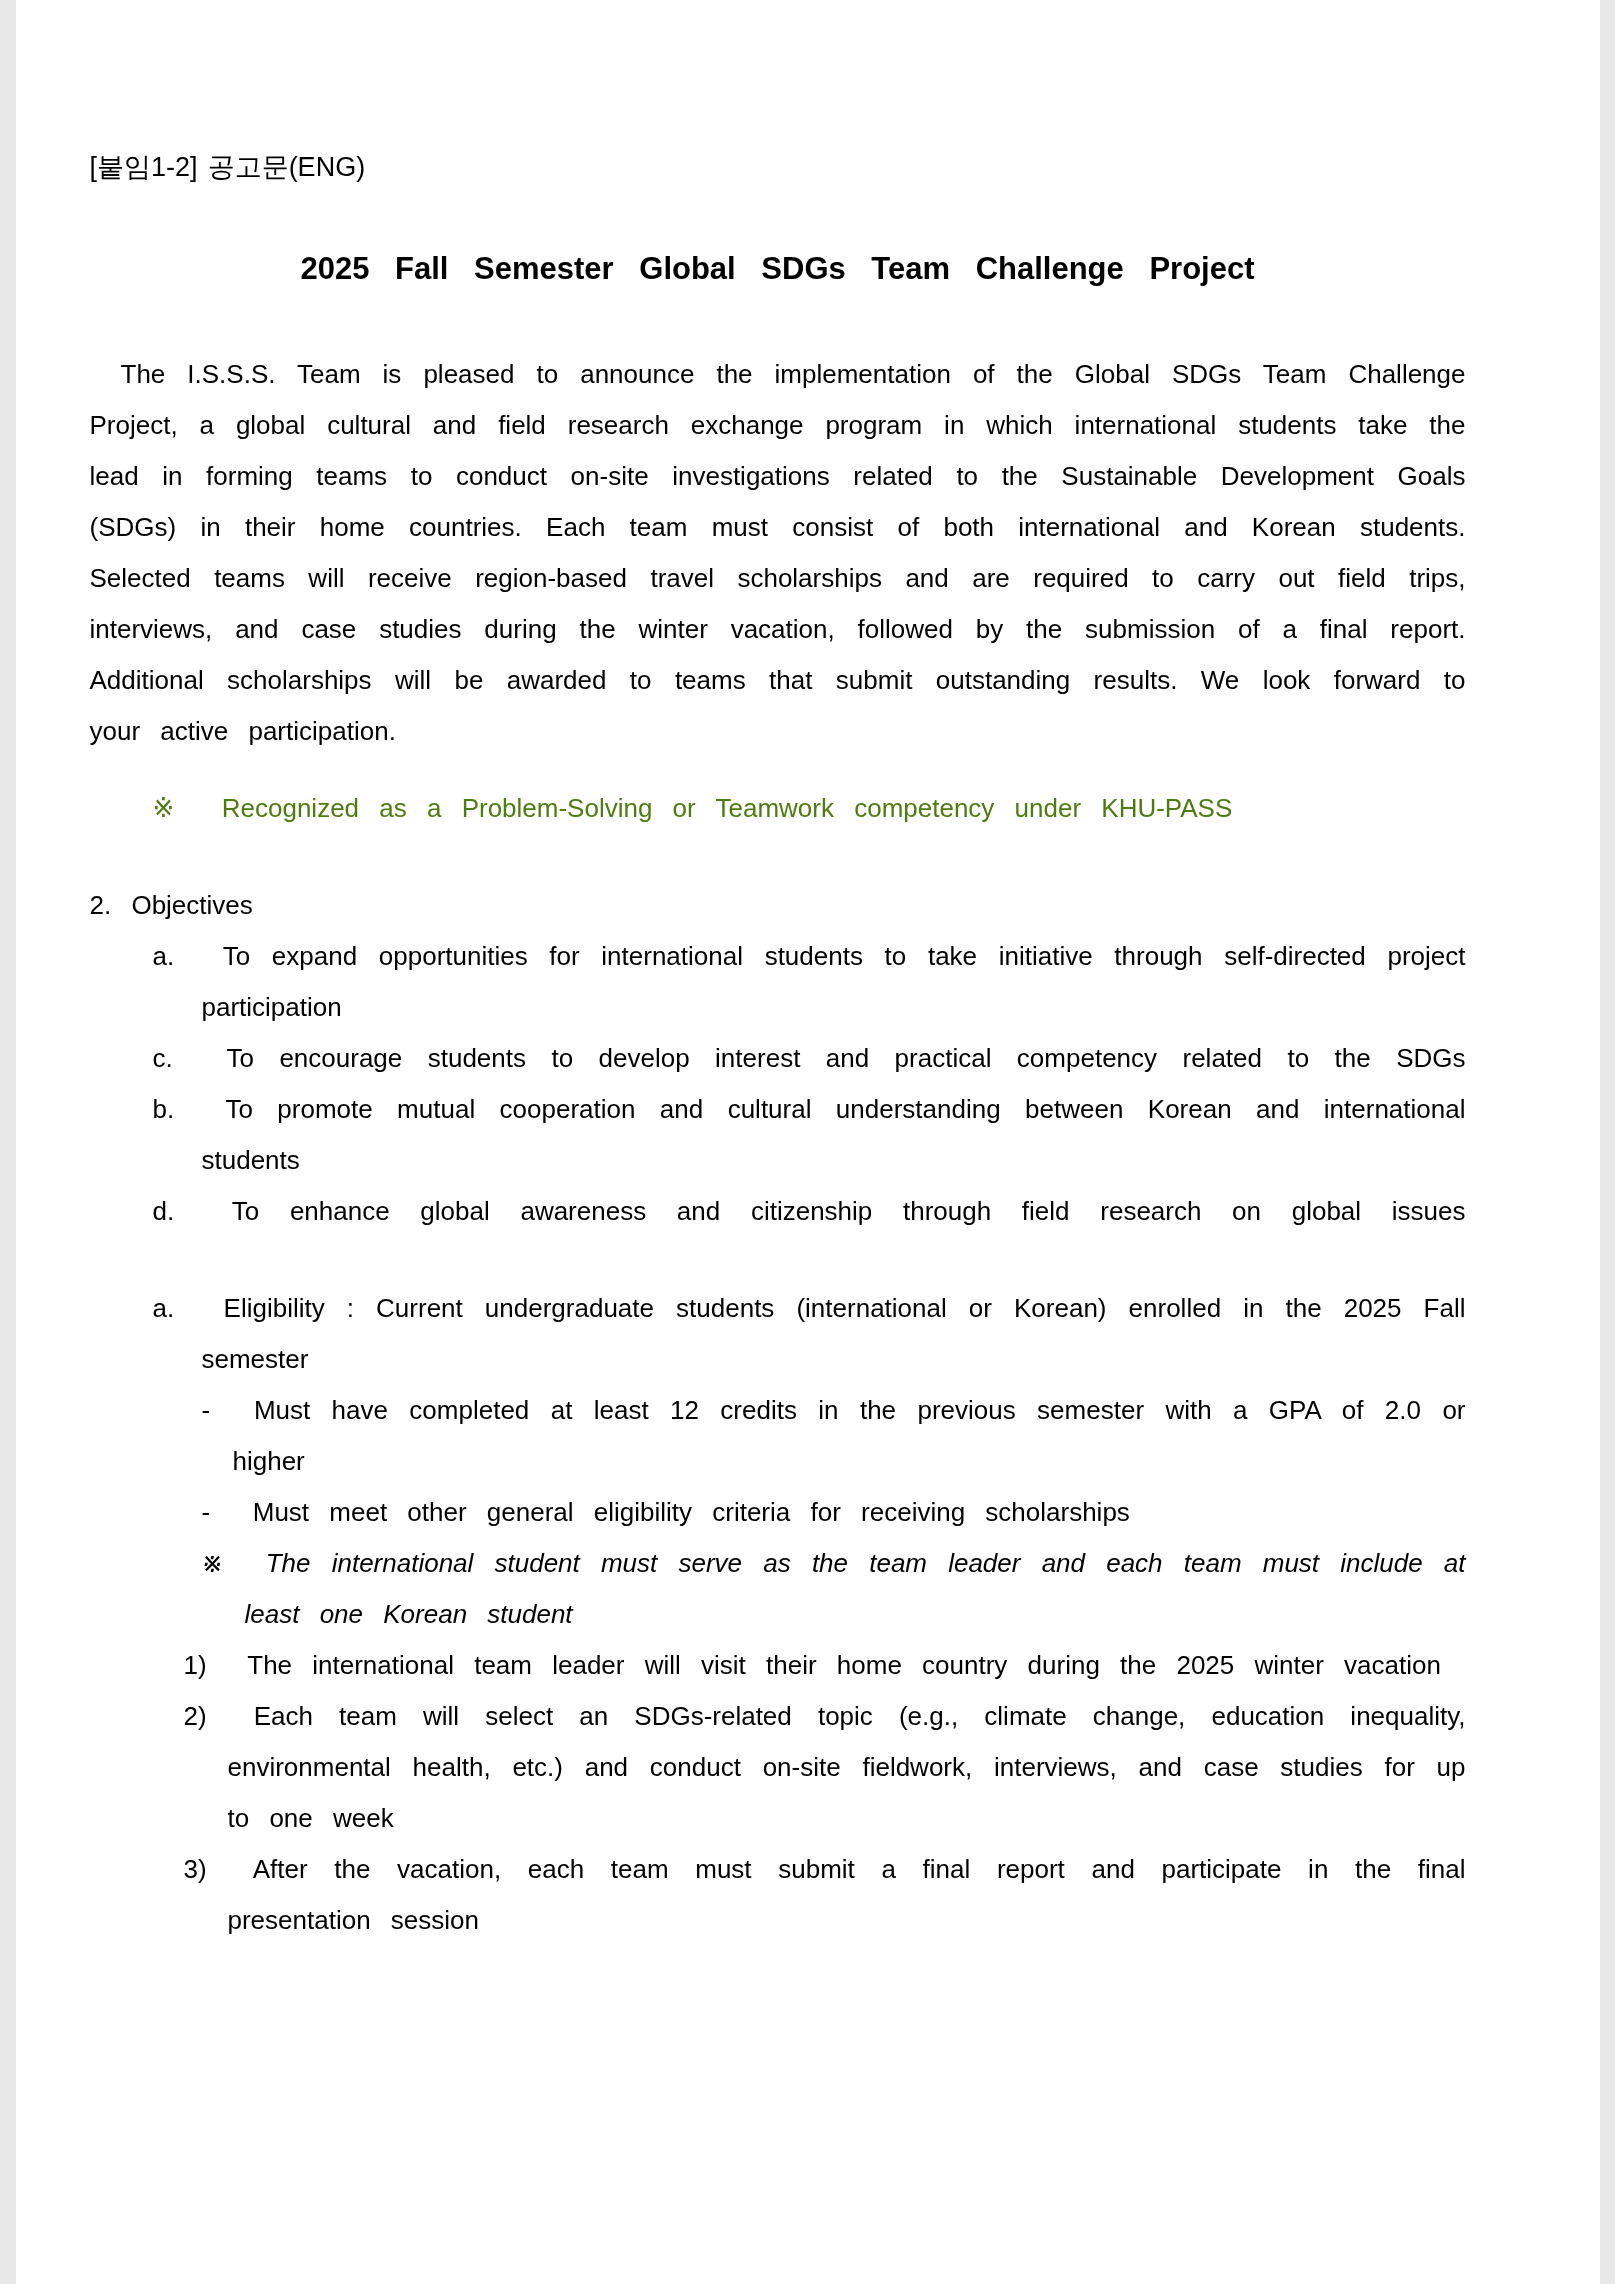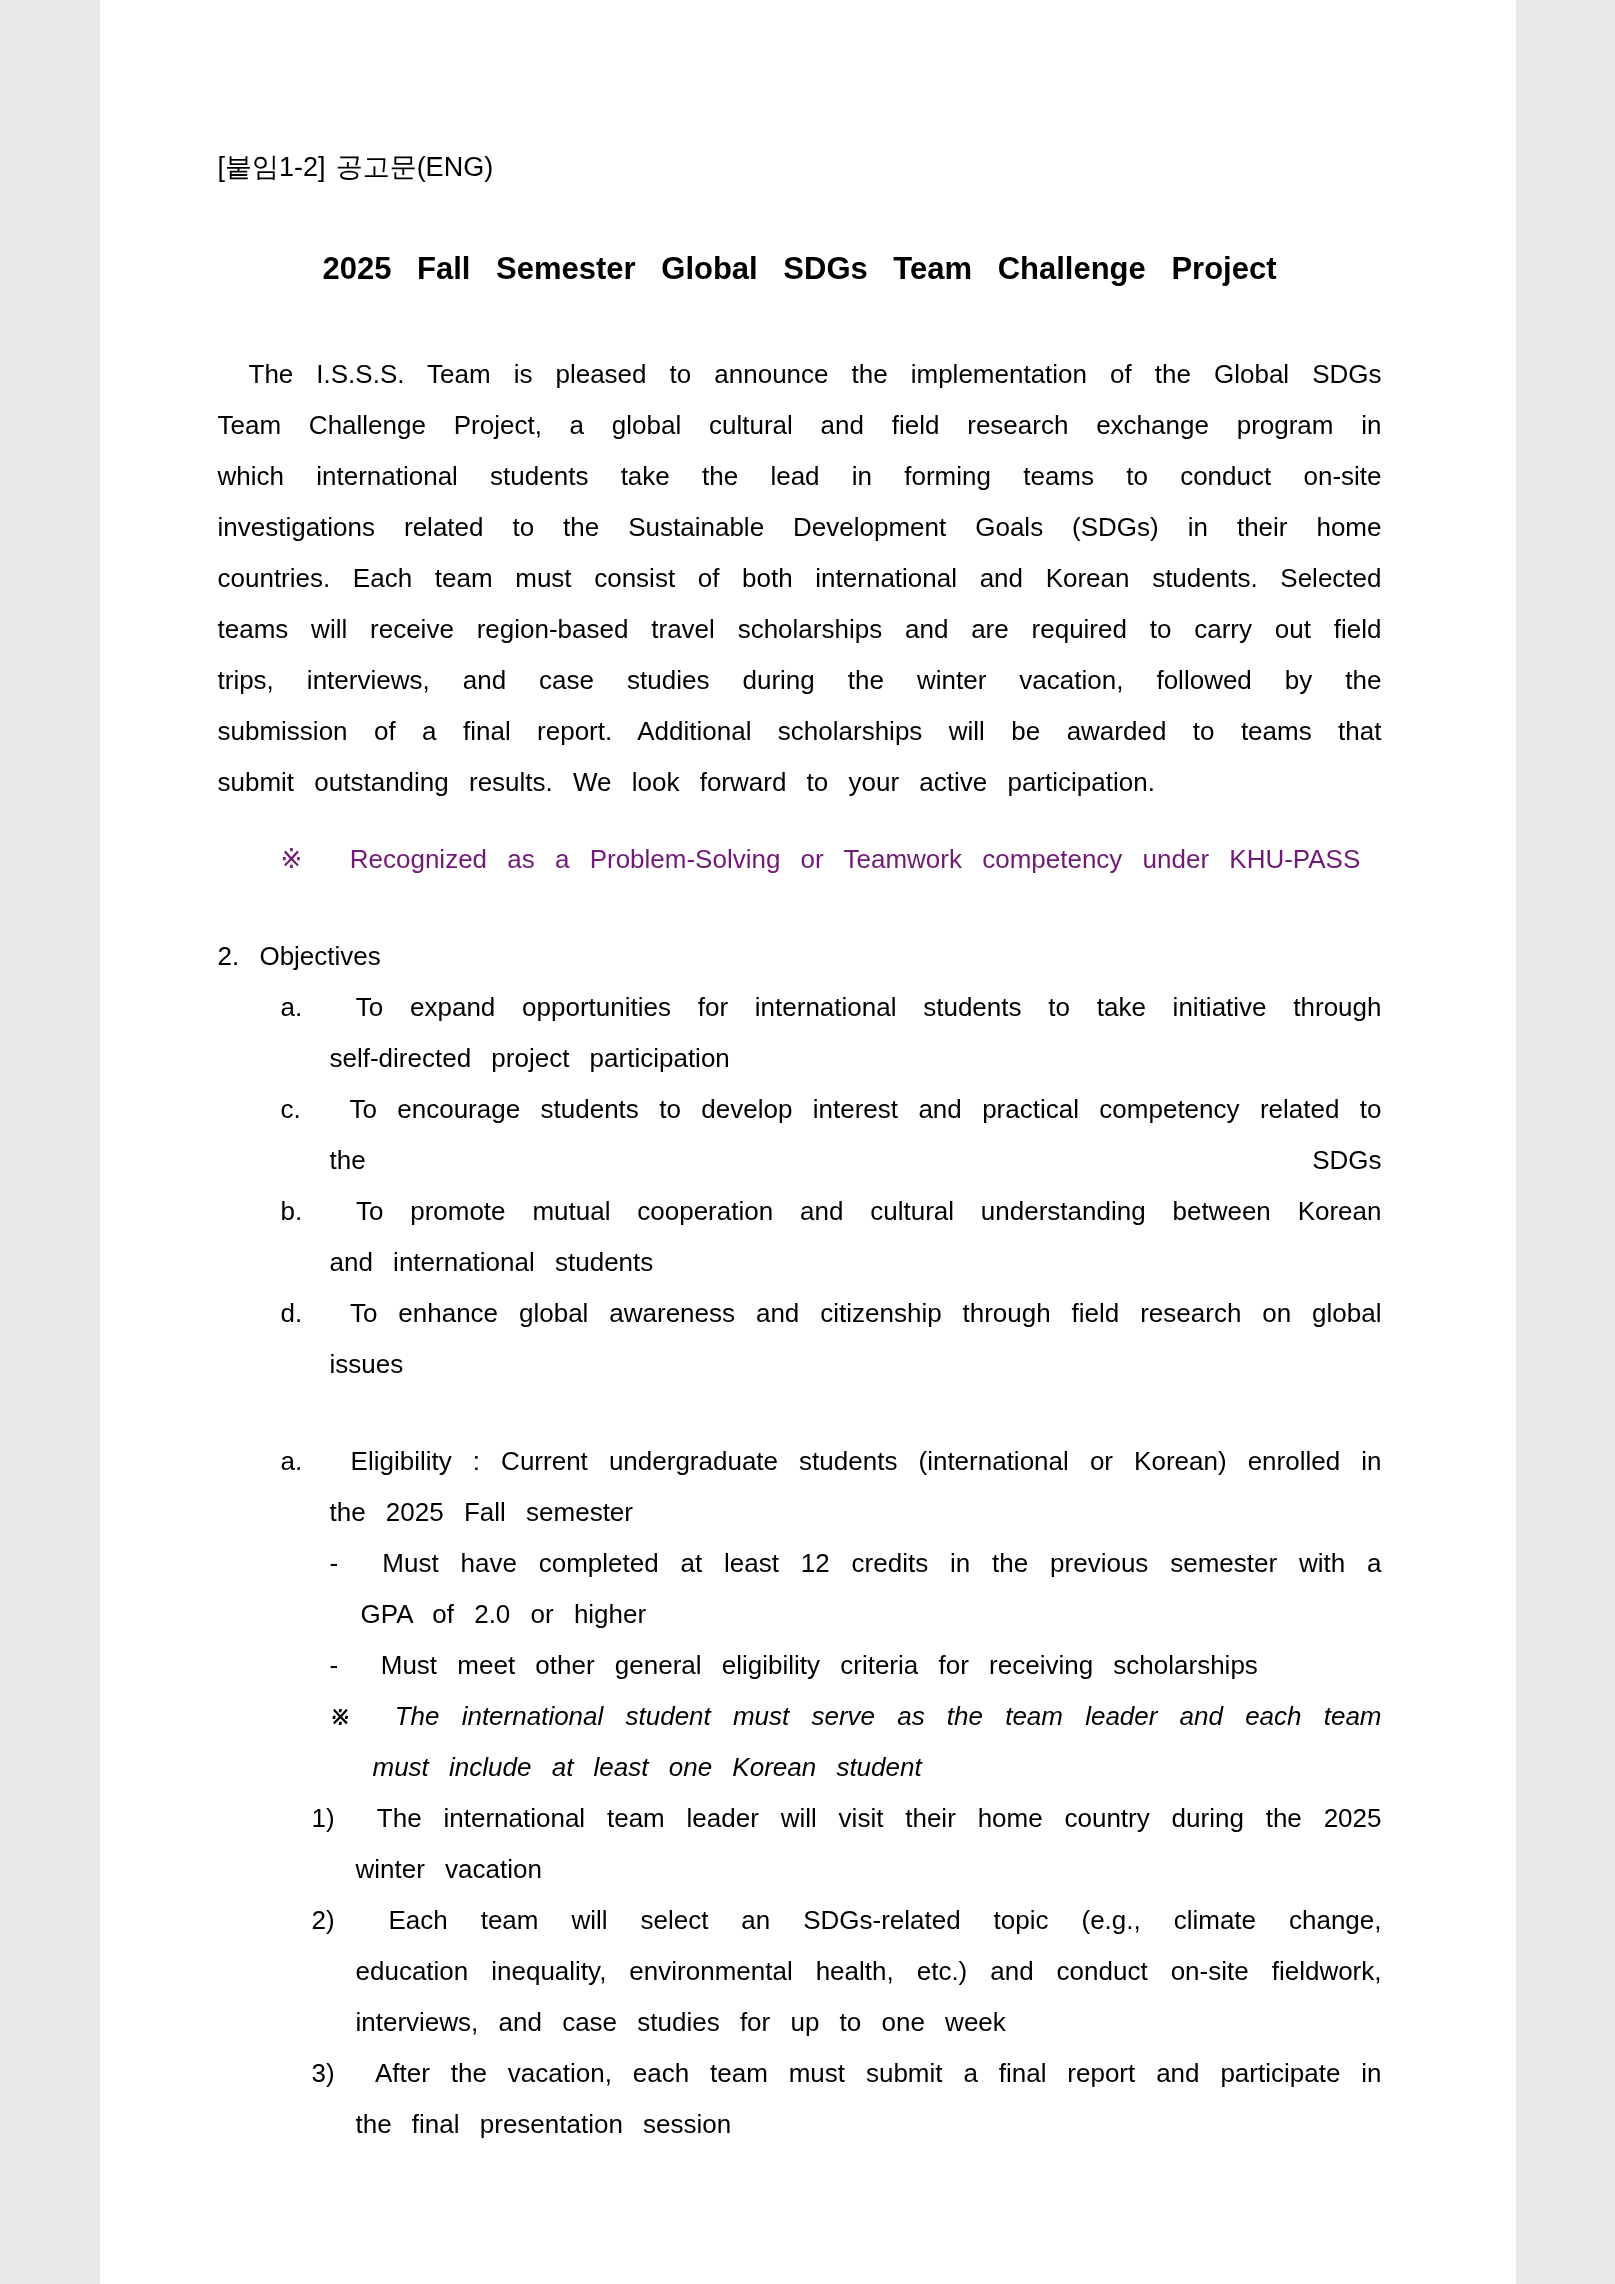--- a/index.html
+++ b/index.html
@@ -1,23 +1,23 @@
 <!DOCTYPE html>
 <html style="font-size:10.4px"><head>
 <meta charset="utf-8">
 <style>
   html,body { margin:0; padding:0; background:#e8e8e8; }
   .page {
     position: relative;
-    width: 1416px;
+    width: 1584px;
     height: 2284px;
     margin: 0 auto;
     background: #ffffff;
     box-sizing: border-box;
-    padding: 149px 134px 0 118px;
+    padding: 149px 134px 0 74px;
     font-family: "Liberation Sans", "DejaVu Sans", sans-serif;
     color: #000000;
     font-size: 26px;
     line-height: 51px;
     word-spacing: 13px;
   }
   .attachment-label {
     font-size: 27px;
     line-height: 37px;
     word-spacing: 2.6px;
@@ -37,21 +37,21 @@
   }
   .section { margin-top: 23.5px; }
   .section.gap { margin-top: 46px; }
   .sec-heading { text-align: left; }
   .bold-underline {
     font-weight: bold;
     text-decoration: underline;
     text-underline-offset: 6.5px;
     text-decoration-thickness: 2px;
   }
-  .note-red { color: #701a75; }
+  .note-red { color: #4d7c0f; }
   
   .item { text-align: justify; }
   .item .marker { display: inline-block; text-indent: 0; }
   .lvl2      { padding-left: 112px; }
   .lvl2 .marker { width: 49px;  margin-left: -49px; }
   .stretch   { text-align-last: justify; }
   .dash      { padding-left: 143px; }
   .dash .marker { width: 31px;  margin-left: -31px; }
   .notelvl   { padding-left: 155px; font-style: italic; }
   .notelvl .marker { width: 43px; margin-left: -43px; }

